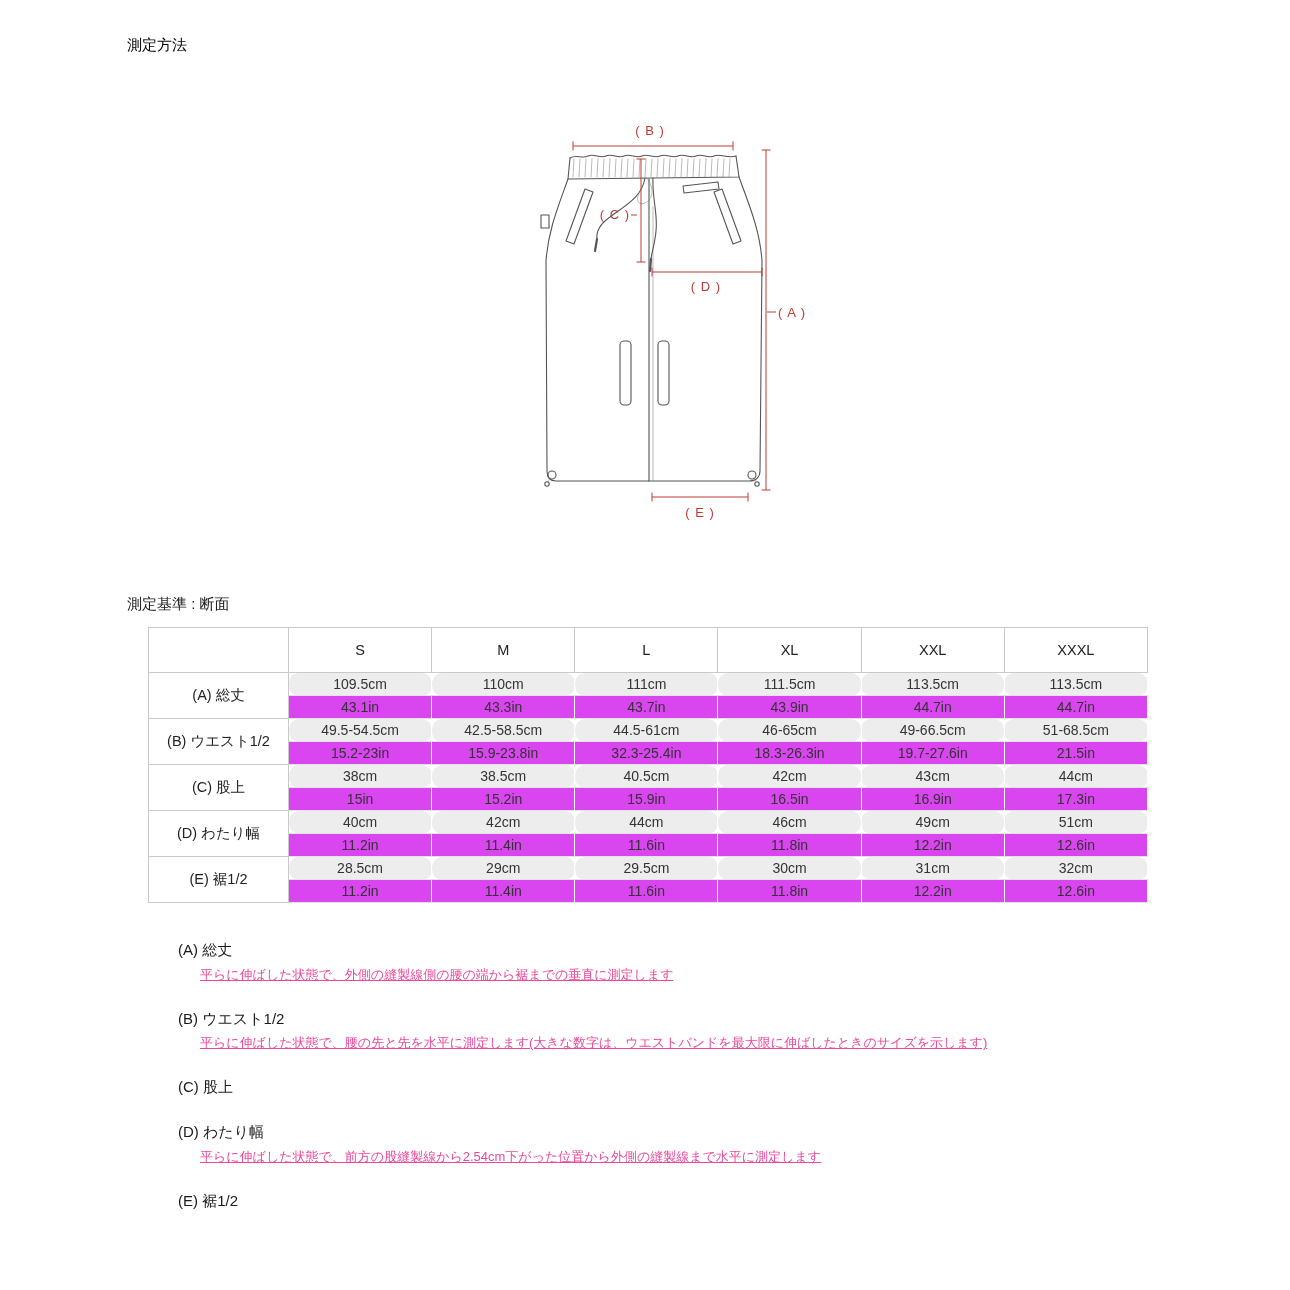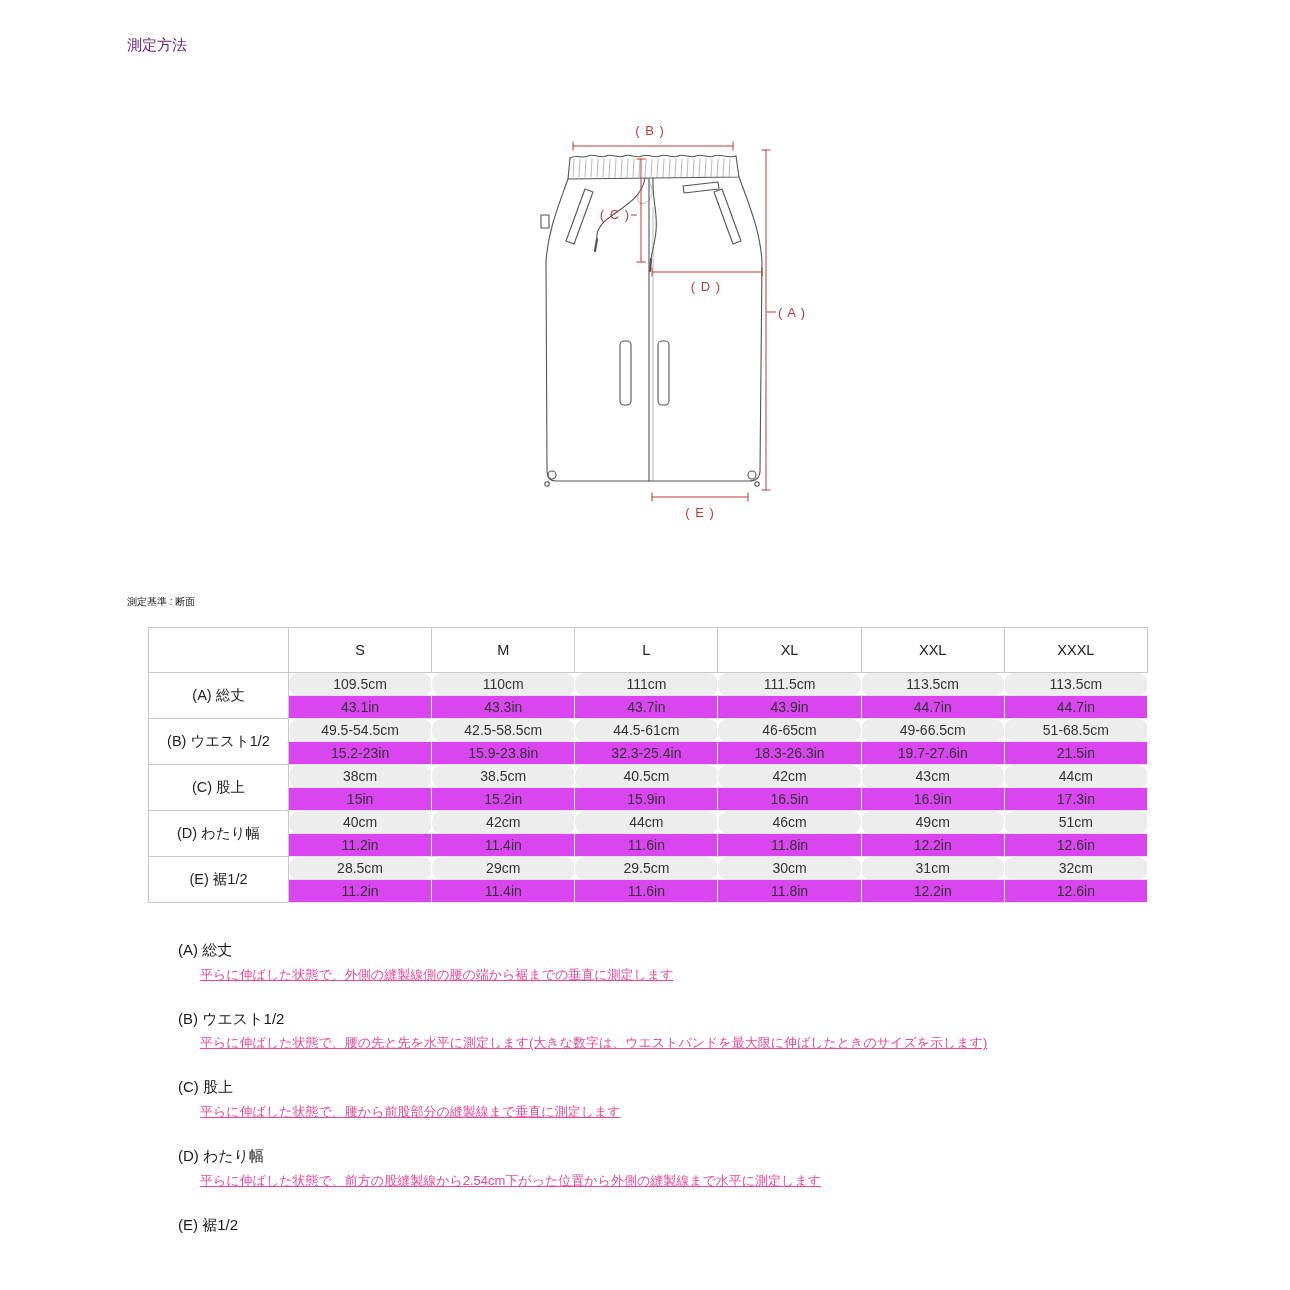--- a/index.html
+++ b/index.html
@@ -6,21 +6,21 @@
   * { box-sizing: border-box; margin: 0; padding: 0; }
   html, body { width: 1290px; height: 1290px; background: #ffffff; overflow: hidden; }
   body {
     position: relative;
     font-family: "Liberation Sans", "DejaVu Sans", sans-serif;
     color: #222;
   }
 
   .page-title {
     position: absolute; left: 127px; top: 36px;
-    font-size: 15px; font-weight: 400; color: #701a75;
+    font-size: 15px; font-weight: 400; color: #000000;
   }
 
   
   .diagram { position: absolute; left: 500px; top: 115px; width: 340px; height: 420px; }
   .diagram svg { position: absolute; left: 0; top: 0; }
   .garment path, .garment rect, .garment circle {
     stroke: #555; fill: none; stroke-width: 1.1;
     stroke-linejoin: round; stroke-linecap: round;
   }
   .garment .thin { stroke: #8a8a8a; stroke-width: 0.6; }
@@ -31,21 +31,21 @@
     font-size: 13px; letter-spacing: 1px; white-space: nowrap;
   }
   .dlabel.b { left: 128px; top: 8px;  width: 44px; text-align: center; }
   .dlabel.c { left: 96px;  top: 92px; width: 34px; text-align: right; }
   .dlabel.d { left: 184px; top: 164px; width: 44px; text-align: center; }
   .dlabel.a { left: 278px; top: 190px; }
   .dlabel.e { left: 178px; top: 390px; width: 44px; text-align: center; }
 
   .section-title {
     position: absolute; left: 127px; top: 595px;
-    font-size: 10px; font-weight: 400; color: #1a1a1a;
+    font-size: 15px; font-weight: 400; color: #1a1a1a;
   }
 
   
   .size-table {
     position: absolute; left: 148px; top: 627px; width: 1000px;
     border-collapse: collapse; table-layout: fixed;
     font-size: 14px; color: #333;
     border: 1px solid #c9c9c9;
   }
   .size-table th {
@@ -239,21 +239,20 @@
     <div class="desc-block">
       <div class="desc-label">(A) 総丈</div>
       <div class="desc-text">平らに伸ばした状態で、外側の縫製線側の腰の端から裾までの垂直に測定します</div>
     </div>
     <div class="desc-block">
       <div class="desc-label">(B) ウエスト1/2</div>
       <div class="desc-text">平らに伸ばした状態で、腰の先と先を水平に測定します(大きな数字は、ウエストバンドを最大限に伸ばしたときのサイズを示します)</div>
     </div>
     <div class="desc-block">
       <div class="desc-label">(C) 股上</div>
-      <div class="desc-text">平らに伸ばした状態で、腰から前股部分の縫製線まで垂直に測定します</div>
     </div>
     <div class="desc-block">
       <div class="desc-label">(D) わたり幅</div>
       <div class="desc-text">平らに伸ばした状態で、前方の股縫製線から2.54cm下がった位置から外側の縫製線まで水平に測定します</div>
     </div>
     <div class="desc-block">
       <div class="desc-label">(E) 裾1/2</div>
     </div>
   </div>
 

